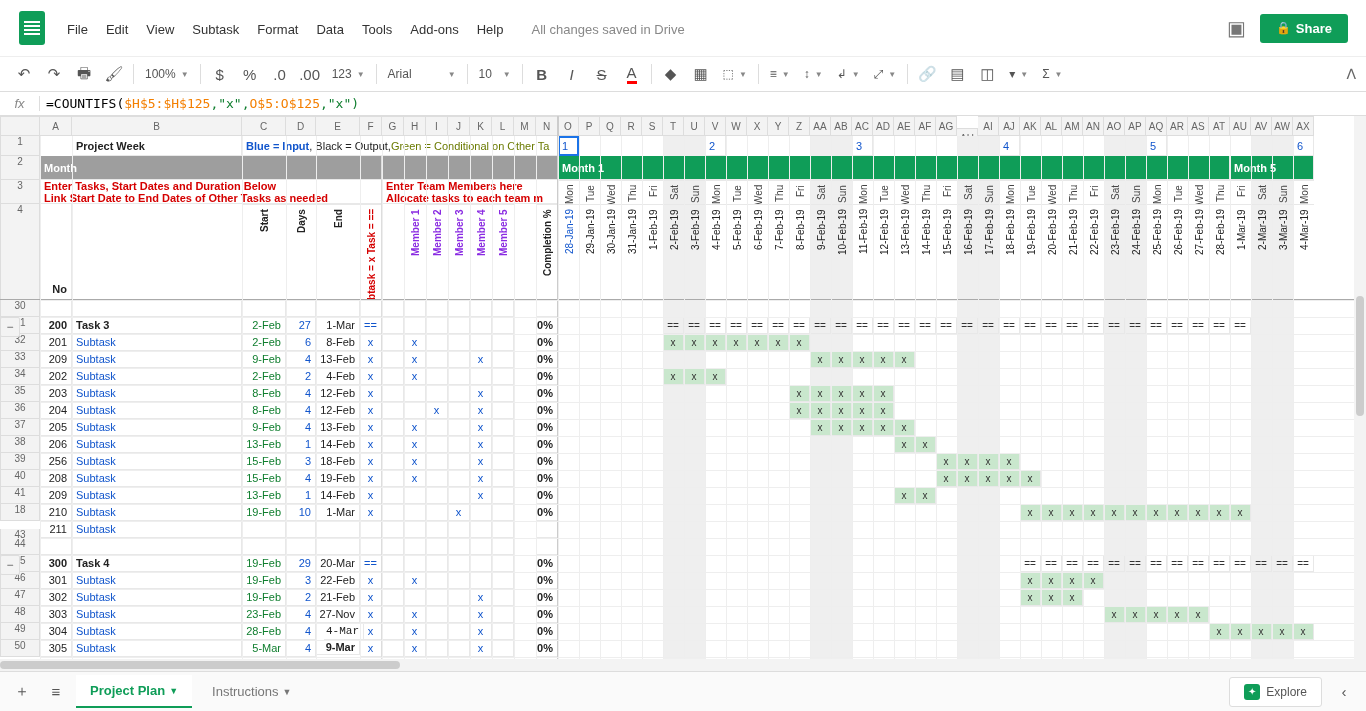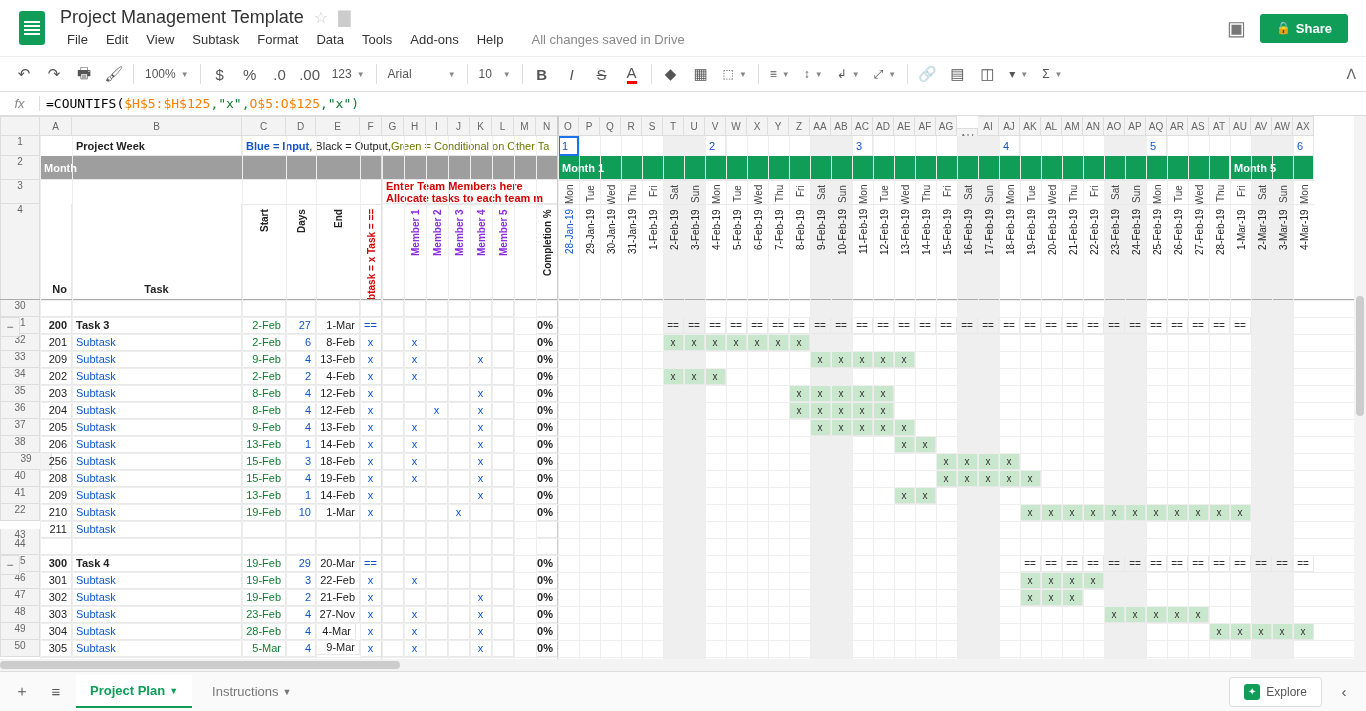--- a/index.html
+++ b/index.html
@@ -77,25 +77,20 @@
   .scrollbar-h .thumb { position:absolute; top:2px; bottom:2px; left:0; width:400px; background:#ccc; border-radius:4px; }
 </style>
 </head>
 <body>
 
 <div class="header">
   <div class="logo">
       <div class="logo-box"></div>
     </div>
   <div class="title-area">
-    <div class="doc-title">
-      <span>Project Management Template</span>
-      <span class="star">☆</span>
-      <span class="folder">▇</span>
-    </div>
     <div class="menubar">
       <span>File</span>
       <span>Edit</span>
       <span>View</span>
       <span>Subtask</span>
       <span>Format</span>
       <span>Data</span>
       <span>Tools</span>
       <span>Add-ons</span>
       <span>Help</span>
@@ -288,26 +283,29 @@
       <div class="cell vert" style="font-size: 10px; color: rgb(68, 68, 68); position: absolute; left: 1104px; top: 64px; width: 21px; height: 24px;">Sat</div>
       <div class="cell vert" style="font-size: 10px; color: rgb(68, 68, 68); position: absolute; left: 1125px; top: 64px; width: 21px; height: 24px;">Sun</div>
       <div class="cell vert" style="font-size: 10px; color: rgb(68, 68, 68); position: absolute; left: 1146px; top: 64px; width: 21px; height: 24px;">Mon</div>
       <div class="cell vert" style="font-size: 10px; color: rgb(68, 68, 68); position: absolute; left: 1167px; top: 64px; width: 21px; height: 24px;">Tue</div>
       <div class="cell vert" style="font-size: 10px; color: rgb(68, 68, 68); position: absolute; left: 1188px; top: 64px; width: 21px; height: 24px;">Wed</div>
       <div class="cell vert" style="font-size: 10px; color: rgb(68, 68, 68); position: absolute; left: 1209px; top: 64px; width: 21px; height: 24px;">Thu</div>
       <div class="cell vert" style="font-size: 10px; color: rgb(68, 68, 68); position: absolute; left: 1230px; top: 64px; width: 21px; height: 24px;">Fri</div>
       <div class="cell vert" style="font-size: 10px; color: rgb(68, 68, 68); position: absolute; left: 1251px; top: 64px; width: 21px; height: 24px;">Sat</div>
       <div class="cell vert" style="font-size: 10px; color: rgb(68, 68, 68); position: absolute; left: 1272px; top: 64px; width: 21px; height: 24px;">Sun</div>
       <div class="cell vert" style="font-size: 10px; color: rgb(68, 68, 68); position: absolute; left: 1293px; top: 64px; width: 21px; height: 24px;">Mon</div>
+      <div class="cell" style="flex-direction: column; align-items: flex-start; justify-content: center; position: absolute; left: 40px; top: 64px; width: 342px; height: 24px;">
+        <div class="red">Enter Tasks, Start Dates and Duration Below</div>
+        <div class="red">Link Start Date to End Dates of Other Tasks as needed</div>
+      </div>
       <div class="cell" style="flex-direction: column; align-items: flex-start; justify-content: center; position: absolute; left: 382px; top: 64px; width: 176px; height: 24px;">
         <div class="red">Enter Team Members here</div>
         <div class="red">Allocate tasks to each team m</div>
       </div>
       <div class="cell bold rt" style="align-items: flex-end; padding-bottom: 4px; position: absolute; left: 40px; top: 88px; width: 32px; height: 96px;">No</div>
-      <div class="cell bold ct" style="align-items: flex-end; padding-bottom: 4px; position: absolute; left: 72px; top: 88px; width: 170px; height: 96px;">Task</div>
       <div class="cell vert bold" style="position: absolute; left: 242px; top: 88px; width: 44px; height: 96px;">Start</div>
       <div class="cell vert bold" style="position: absolute; left: 286px; top: 88px; width: 30px; height: 96px;">Days</div>
       <div class="cell vert bold" style="position: absolute; left: 316px; top: 88px; width: 44px; height: 96px;">End</div>
       <div class="cell vert red bold" style="position: absolute; left: 360px; top: 88px; width: 22px; height: 96px;">Enter Subtask = x
 Task = ==</div>
       <div class="cell vert purple bold" style="position: absolute; left: 404px; top: 88px; width: 22px; height: 96px;">Member 1</div>
       <div class="cell vert purple bold" style="position: absolute; left: 426px; top: 88px; width: 22px; height: 96px;">Member 2</div>
       <div class="cell vert purple bold" style="position: absolute; left: 448px; top: 88px; width: 22px; height: 96px;">Member 3</div>
       <div class="cell vert purple bold" style="position: absolute; left: 470px; top: 88px; width: 22px; height: 96px;">Member 4</div>
       <div class="cell vert purple bold" style="position: absolute; left: 492px; top: 88px; width: 22px; height: 96px;">Member 5</div>
@@ -528,21 +526,21 @@
       <div class="cell ct blue" style="position: absolute; left: 360px; top: 320px; width: 22px; height: 17px;">x</div>
       <div class="cell ct blue" style="position: absolute; left: 382px; top: 320px; width: 22px; height: 17px;"></div>
       <div class="cell ct blue" style="position: absolute; left: 404px; top: 320px; width: 22px; height: 17px;">x</div>
       <div class="cell ct blue" style="position: absolute; left: 426px; top: 320px; width: 22px; height: 17px;"></div>
       <div class="cell ct blue" style="position: absolute; left: 448px; top: 320px; width: 22px; height: 17px;"></div>
       <div class="cell ct blue" style="position: absolute; left: 470px; top: 320px; width: 22px; height: 17px;">x</div>
       <div class="cell ct blue" style="position: absolute; left: 492px; top: 320px; width: 22px; height: 17px;"></div>
       <div class="cell rt bold" style="position: absolute; left: 536px; top: 320px; width: 22px; height: 17px;">0%</div>
       <div class="cell ct greengantt" style="font-size: 10px; color: rgb(51, 51, 51); position: absolute; left: 894px; top: 320px; width: 21px; height: 17px;">x</div>
       <div class="cell ct greengantt" style="font-size: 10px; color: rgb(51, 51, 51); position: absolute; left: 915px; top: 320px; width: 21px; height: 17px;">x</div>
-      <div class="rowhead" style="position: absolute; left: 0px; top: 337px; width: 52px; height: 17px;">39</div>
+      <div class="rowhead" style="position: absolute; left: 0px; top: 337px; width: 40px; height: 17px;">39</div>
       <div class="cell rt " style="position: absolute; left: 40px; top: 337px; width: 32px; height: 17px;">256</div>
       <div class="cell  blue" style="position: absolute; left: 72px; top: 337px; width: 170px; height: 17px;">Subtask</div>
       <div class="cell rt green" style="position: absolute; left: 242px; top: 337px; width: 44px; height: 17px;">15-Feb</div>
       <div class="cell rt blue" style="position: absolute; left: 286px; top: 337px; width: 30px; height: 17px;">3</div>
       <div class="cell rt" style="position: absolute; left: 316px; top: 337px; width: 44px; height: 17px;">18-Feb</div>
       <div class="cell ct blue" style="position: absolute; left: 360px; top: 337px; width: 22px; height: 17px;">x</div>
       <div class="cell ct blue" style="position: absolute; left: 382px; top: 337px; width: 22px; height: 17px;"></div>
       <div class="cell ct blue" style="position: absolute; left: 404px; top: 337px; width: 22px; height: 17px;">x</div>
       <div class="cell ct blue" style="position: absolute; left: 426px; top: 337px; width: 22px; height: 17px;"></div>
       <div class="cell ct blue" style="position: absolute; left: 448px; top: 337px; width: 22px; height: 17px;"></div>
@@ -581,21 +579,21 @@
       <div class="cell ct blue" style="position: absolute; left: 360px; top: 371px; width: 22px; height: 17px;">x</div>
       <div class="cell ct blue" style="position: absolute; left: 382px; top: 371px; width: 22px; height: 17px;"></div>
       <div class="cell ct blue" style="position: absolute; left: 404px; top: 371px; width: 22px; height: 17px;"></div>
       <div class="cell ct blue" style="position: absolute; left: 426px; top: 371px; width: 22px; height: 17px;"></div>
       <div class="cell ct blue" style="position: absolute; left: 448px; top: 371px; width: 22px; height: 17px;"></div>
       <div class="cell ct blue" style="position: absolute; left: 470px; top: 371px; width: 22px; height: 17px;">x</div>
       <div class="cell ct blue" style="position: absolute; left: 492px; top: 371px; width: 22px; height: 17px;"></div>
       <div class="cell rt bold" style="position: absolute; left: 536px; top: 371px; width: 22px; height: 17px;">0%</div>
       <div class="cell ct greengantt" style="font-size: 10px; color: rgb(51, 51, 51); position: absolute; left: 894px; top: 371px; width: 21px; height: 17px;">x</div>
       <div class="cell ct greengantt" style="font-size: 10px; color: rgb(51, 51, 51); position: absolute; left: 915px; top: 371px; width: 21px; height: 17px;">x</div>
-      <div class="rowhead" style="position: absolute; left: 0px; top: 388px; width: 40px; height: 17px;">22</div>
+      <div class="rowhead" style="position: absolute; left: 0px; top: 388px; width: 40px; height: 17px;">18</div>
       <div class="cell rt " style="position: absolute; left: 40px; top: 388px; width: 32px; height: 17px;">210</div>
       <div class="cell  blue" style="position: absolute; left: 72px; top: 388px; width: 170px; height: 17px;">Subtask</div>
       <div class="cell rt green" style="position: absolute; left: 242px; top: 388px; width: 44px; height: 17px;">19-Feb</div>
       <div class="cell rt blue" style="position: absolute; left: 286px; top: 388px; width: 30px; height: 17px;">10</div>
       <div class="cell rt" style="position: absolute; left: 316px; top: 388px; width: 44px; height: 17px;">1-Mar</div>
       <div class="cell ct blue" style="position: absolute; left: 360px; top: 388px; width: 22px; height: 17px;">x</div>
       <div class="cell ct blue" style="position: absolute; left: 382px; top: 388px; width: 22px; height: 17px;"></div>
       <div class="cell ct blue" style="position: absolute; left: 404px; top: 388px; width: 22px; height: 17px;"></div>
       <div class="cell ct blue" style="position: absolute; left: 426px; top: 388px; width: 22px; height: 17px;"></div>
       <div class="cell ct blue" style="position: absolute; left: 448px; top: 388px; width: 22px; height: 17px;">x</div>
@@ -721,40 +719,40 @@
       <div class="cell ct greengantt" style="font-size: 10px; color: rgb(51, 51, 51); position: absolute; left: 1104px; top: 490px; width: 21px; height: 17px;">x</div>
       <div class="cell ct greengantt" style="font-size: 10px; color: rgb(51, 51, 51); position: absolute; left: 1125px; top: 490px; width: 21px; height: 17px;">x</div>
       <div class="cell ct greengantt" style="font-size: 10px; color: rgb(51, 51, 51); position: absolute; left: 1146px; top: 490px; width: 21px; height: 17px;">x</div>
       <div class="cell ct greengantt" style="font-size: 10px; color: rgb(51, 51, 51); position: absolute; left: 1167px; top: 490px; width: 21px; height: 17px;">x</div>
       <div class="cell ct greengantt" style="font-size: 10px; color: rgb(51, 51, 51); position: absolute; left: 1188px; top: 490px; width: 21px; height: 17px;">x</div>
       <div class="rowhead" style="position: absolute; left: 0px; top: 507px; width: 40px; height: 17px;">49</div>
       <div class="cell rt " style="position: absolute; left: 40px; top: 507px; width: 32px; height: 17px;">304</div>
       <div class="cell  blue" style="position: absolute; left: 72px; top: 507px; width: 170px; height: 17px;">Subtask</div>
       <div class="cell rt green" style="position: absolute; left: 242px; top: 507px; width: 44px; height: 17px;">28-Feb</div>
       <div class="cell rt blue" style="position: absolute; left: 286px; top: 507px; width: 30px; height: 17px;">4</div>
-      <div class="cell rt" style="position: absolute; left: 316px; top: 507px; width: 40px; height: 17px;">4-Mar</div>
+      <div class="cell rt" style="position: absolute; left: 324px; top: 507px; width: 40px; height: 17px; font-family: Liberation Mono, monospace;">4-Mar</div>
       <div class="cell ct blue" style="position: absolute; left: 360px; top: 507px; width: 22px; height: 17px;">x</div>
       <div class="cell ct blue" style="position: absolute; left: 382px; top: 507px; width: 22px; height: 17px;"></div>
       <div class="cell ct blue" style="position: absolute; left: 404px; top: 507px; width: 22px; height: 17px;">x</div>
       <div class="cell ct blue" style="position: absolute; left: 426px; top: 507px; width: 22px; height: 17px;"></div>
       <div class="cell ct blue" style="position: absolute; left: 448px; top: 507px; width: 22px; height: 17px;"></div>
       <div class="cell ct blue" style="position: absolute; left: 470px; top: 507px; width: 22px; height: 17px;">x</div>
       <div class="cell ct blue" style="position: absolute; left: 492px; top: 507px; width: 22px; height: 17px;"></div>
       <div class="cell rt bold" style="position: absolute; left: 536px; top: 507px; width: 22px; height: 17px;">0%</div>
       <div class="cell ct greengantt" style="font-size: 10px; color: rgb(51, 51, 51); position: absolute; left: 1209px; top: 507px; width: 21px; height: 17px;">x</div>
       <div class="cell ct greengantt" style="font-size: 10px; color: rgb(51, 51, 51); position: absolute; left: 1230px; top: 507px; width: 21px; height: 17px;">x</div>
       <div class="cell ct greengantt" style="font-size: 10px; color: rgb(51, 51, 51); position: absolute; left: 1251px; top: 507px; width: 21px; height: 17px;">x</div>
       <div class="cell ct greengantt" style="font-size: 10px; color: rgb(51, 51, 51); position: absolute; left: 1272px; top: 507px; width: 21px; height: 17px;">x</div>
       <div class="cell ct greengantt" style="font-size: 10px; color: rgb(51, 51, 51); position: absolute; left: 1293px; top: 507px; width: 21px; height: 17px;">x</div>
       <div class="rowhead" style="position: absolute; left: 0px; top: 524px; width: 40px; height: 17px;">50</div>
       <div class="cell rt " style="position: absolute; left: 40px; top: 524px; width: 32px; height: 17px;">305</div>
       <div class="cell  blue" style="position: absolute; left: 72px; top: 524px; width: 170px; height: 17px;">Subtask</div>
       <div class="cell rt green" style="position: absolute; left: 242px; top: 524px; width: 44px; height: 17px;">5-Mar</div>
       <div class="cell rt blue" style="position: absolute; left: 286px; top: 524px; width: 30px; height: 17px;">4</div>
-      <div class="cell rt" style="position: absolute; left: 316px; top: 524px; width: 44px; height: 15px;">9-Mar</div>
+      <div class="cell rt" style="position: absolute; left: 316px; top: 524px; width: 44px; height: 15px; font-weight: bold;">9-Mar</div>
       <div class="cell ct blue" style="position: absolute; left: 360px; top: 524px; width: 22px; height: 17px;">x</div>
       <div class="cell ct blue" style="position: absolute; left: 382px; top: 524px; width: 22px; height: 17px;"></div>
       <div class="cell ct blue" style="position: absolute; left: 404px; top: 524px; width: 22px; height: 17px;">x</div>
       <div class="cell ct blue" style="position: absolute; left: 426px; top: 524px; width: 22px; height: 17px;"></div>
       <div class="cell ct blue" style="position: absolute; left: 448px; top: 524px; width: 22px; height: 17px;"></div>
       <div class="cell ct blue" style="position: absolute; left: 470px; top: 524px; width: 22px; height: 17px;">x</div>
       <div class="cell ct blue" style="position: absolute; left: 492px; top: 524px; width: 22px; height: 17px;"></div>
       <div class="cell rt bold" style="position: absolute; left: 536px; top: 524px; width: 22px; height: 17px;">0%</div>
       <div style="position: absolute; left: 557px; top: 0px; width: 2px; height: 2000px; background: rgb(204, 204, 204);"></div>
       <div style="position: absolute; left: 381px; top: 40px; width: 2px; height: 2000px; background: rgb(221, 221, 221);"></div>

